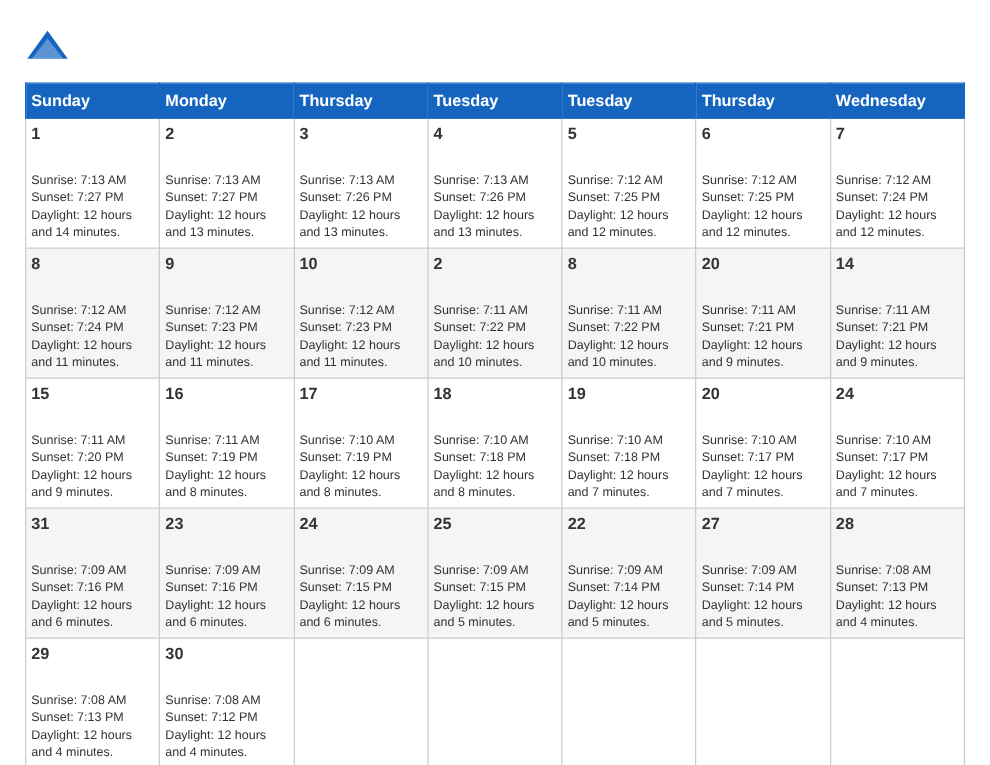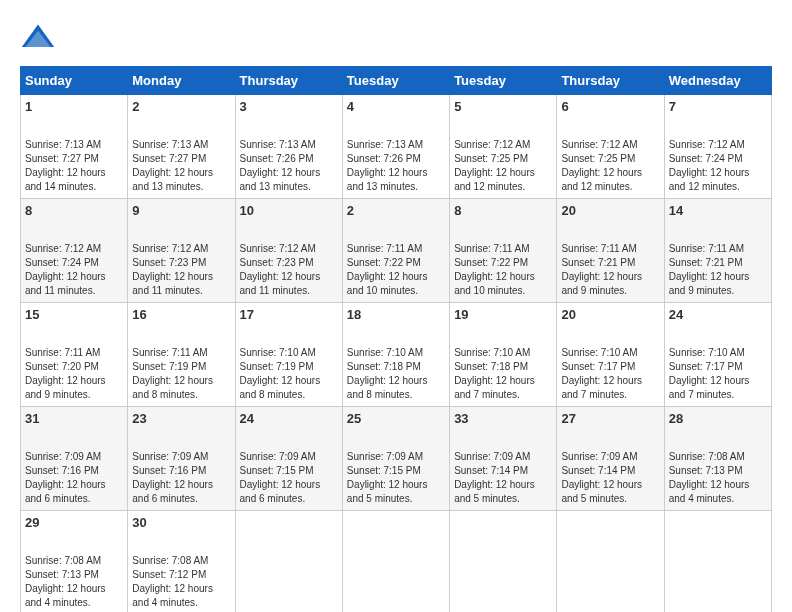--- a/index.html
+++ b/index.html
@@ -218,21 +218,21 @@
       </td>
         <td>
         <span class="day-num">24</span>
         <div class="day-detail">Sunrise: 7:09 AM<br>Sunset: 7:15 PM<br>Daylight: 12 hours and 6 minutes.</div>
       </td>
         <td>
         <span class="day-num">25</span>
         <div class="day-detail">Sunrise: 7:09 AM<br>Sunset: 7:15 PM<br>Daylight: 12 hours and 5 minutes.</div>
       </td>
         <td>
-        <span class="day-num">33</span>
+        <span class="day-num">22</span>
         <div class="day-detail">Sunrise: 7:09 AM<br>Sunset: 7:14 PM<br>Daylight: 12 hours and 5 minutes.</div>
       </td>
         <td>
         <span class="day-num">27</span>
         <div class="day-detail">Sunrise: 7:09 AM<br>Sunset: 7:14 PM<br>Daylight: 12 hours and 5 minutes.</div>
       </td>
         <td>
         <span class="day-num">28</span>
         <div class="day-detail">Sunrise: 7:08 AM<br>Sunset: 7:13 PM<br>Daylight: 12 hours and 4 minutes.</div>
       </td>

